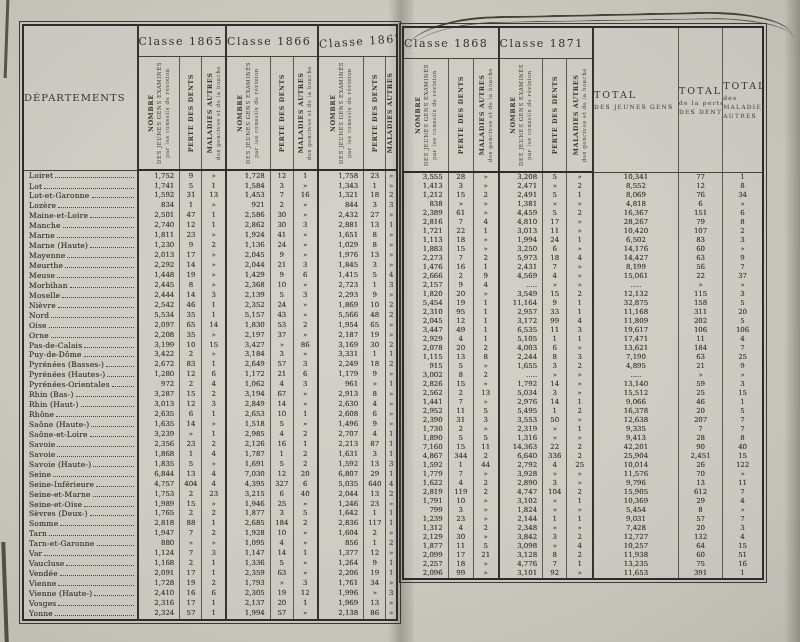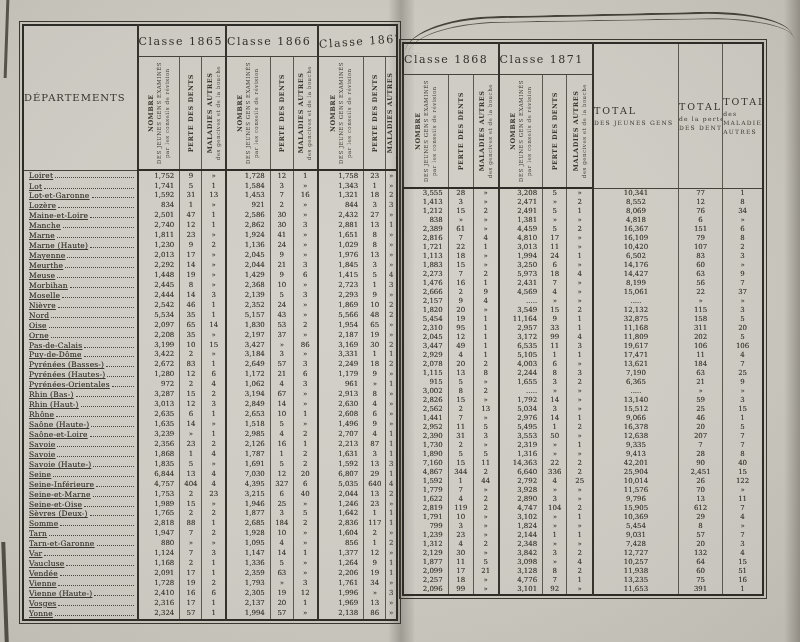--- a/index.html
+++ b/index.html
@@ -13,21 +13,21 @@
           background:linear-gradient(90deg, rgba(70,66,58,0), rgba(70,66,58,.38));}
   .edge-left-top{position:absolute;left:5px;top:0;width:3px;height:78px;background:#56534b;transform:rotate(2deg);}
   .edge-left-bot{position:absolute;left:3px;bottom:0;width:4px;height:100px;background:#514e46;transform:rotate(-2deg);}
   .curl1{position:absolute;left:404px;top:14px;width:388px;height:34px;border-top:2px solid #45423a;
          border-radius:100% 100% 0 0 / 420% 300% 0 0;transform:rotate(-1.2deg);}
   .curl2{position:absolute;left:408px;top:20px;width:386px;height:30px;border-top:1px solid #55524a;
          border-radius:100% 100% 0 0 / 420% 300% 0 0;transform:rotate(-1deg);}
 
   .page{position:absolute;}
   .page-left{left:22px;top:24px;width:376px;}
-  .page-right{left:402px;top:42px;width:362px;}
+  .page-right{left:402px;top:26px;width:362px;}
 
   table.ptable{border-collapse:collapse;table-layout:fixed;width:100%;
     border:2px solid #2e2c26;outline:1px solid #3a3831;outline-offset:2px;
     background:rgba(213,210,202,.35);}
   .page-left table.ptable{height:597px;}
   .page-right table.ptable{height:551px;}
 
   th,td{padding:0;margin:0;overflow:hidden;white-space:nowrap;font-weight:normal;}
 
   
@@ -51,21 +51,21 @@
   
   tbody td{height:9px;font-size:7px;line-height:9px;color:#3b392f;text-shadow:0 0 .4px rgba(59,57,47,.55);}
   td.n{text-align:right;padding-right:5px;}
   td.c{text-align:center;}
   td.tc{text-align:center;}
   .gb{border-left:2px solid #35332c;}
   .sb{border-left:1px solid #5b584f;}
   .clipcol{color:#4e4c44;}
 
   
-  td.dept{padding-left:5px;text-decoration:underline;}
+  td.dept{padding-left:5px;}
   .dline{display:flex;align-items:baseline;}
   .nm{font-size:7.5px;letter-spacing:.2px;}
   .ld{flex:1;border-bottom:1px dotted #4a483f;margin:0 3px 2px 2px;height:6px;min-width:4px;}
 </style>
 </head>
 <body>
 
 <div class="scan">
   <div class="gutter"></div>
   <div class="curl1"></div>
@@ -1050,21 +1050,21 @@
             <td class="tc sb">151</td>
             <td class="tc sb">6</td>
           </tr>
           <tr>
             <td class="n">2,816</td>
             <td class="c sb">7</td>
             <td class="c sb">4</td>
             <td class="n gb">4,810</td>
             <td class="c sb">17</td>
             <td class="c sb">»</td>
-            <td class="tc gb">16,109</td>
+            <td class="tc gb">28,267</td>
             <td class="tc sb">79</td>
             <td class="tc sb">8</td>
           </tr>
           <tr>
             <td class="n">1,721</td>
             <td class="c sb">22</td>
             <td class="c sb">1</td>
             <td class="n gb">3,013</td>
             <td class="c sb">11</td>
             <td class="c sb">»</td>
@@ -1226,21 +1226,21 @@
             <td class="tc sb">63</td>
             <td class="tc sb">25</td>
           </tr>
           <tr>
             <td class="n">915</td>
             <td class="c sb">5</td>
             <td class="c sb">»</td>
             <td class="n gb">1,655</td>
             <td class="c sb">3</td>
             <td class="c sb">2</td>
-            <td class="tc gb">6,365</td>
+            <td class="tc gb">4,895</td>
             <td class="tc sb">21</td>
             <td class="tc sb">9</td>
           </tr>
           <tr>
             <td class="n">3,002</td>
             <td class="c sb">8</td>
             <td class="c sb">2</td>
             <td class="n gb">.....</td>
             <td class="c sb">»</td>
             <td class="c sb">»</td>

